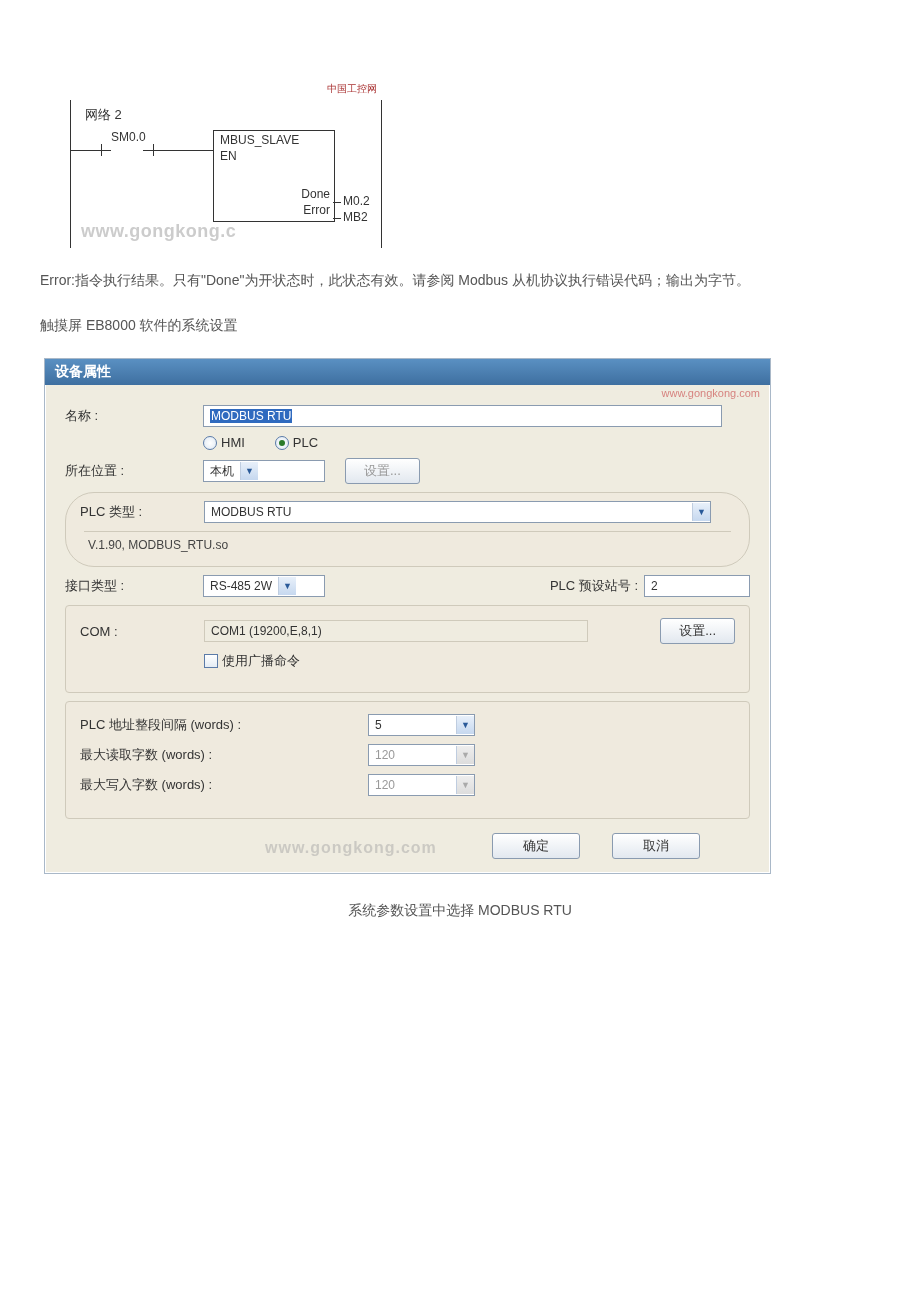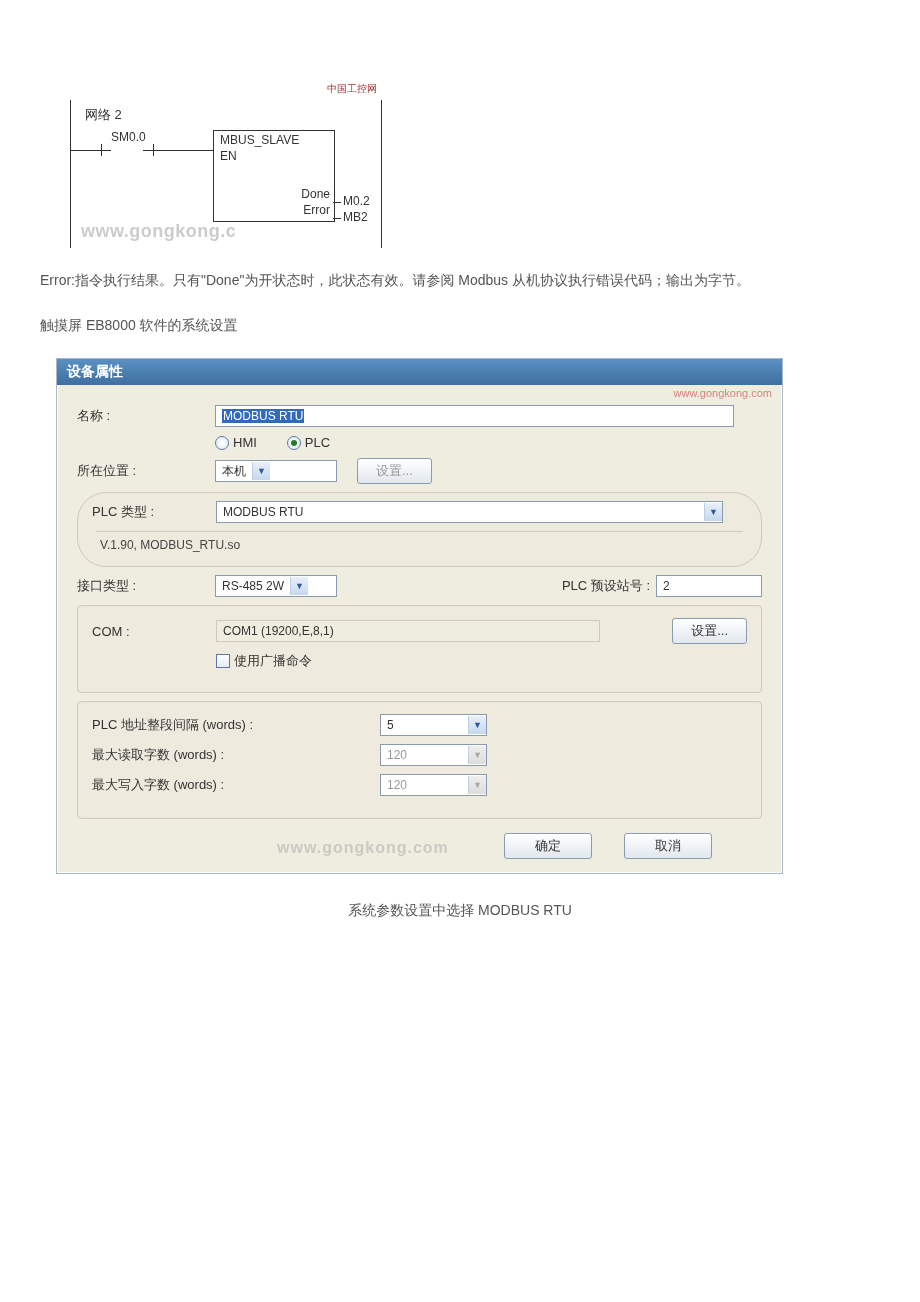--- a/index.html
+++ b/index.html
@@ -69,21 +69,21 @@
     font-size: 12px;
     background: #fff;
   }
   .para {
     margin: 20px 0;
     line-height: 1.8;
     color: #555;
   }
   .dialog {
     width: 725px;
-    margin: 14px 0 10px 16px;
+    margin: 14px 0 10px 4px;
     background: #efece0;
     border: 1px solid #a9b8c8;
     position: relative;
     box-shadow: 0 0 0 1px #fff inset;
   }
   .dialog-title {
     background: linear-gradient(#5a90c2, #3e6fa0);
     color: #fff;
     font-weight: bold;
     padding: 4px 10px;

